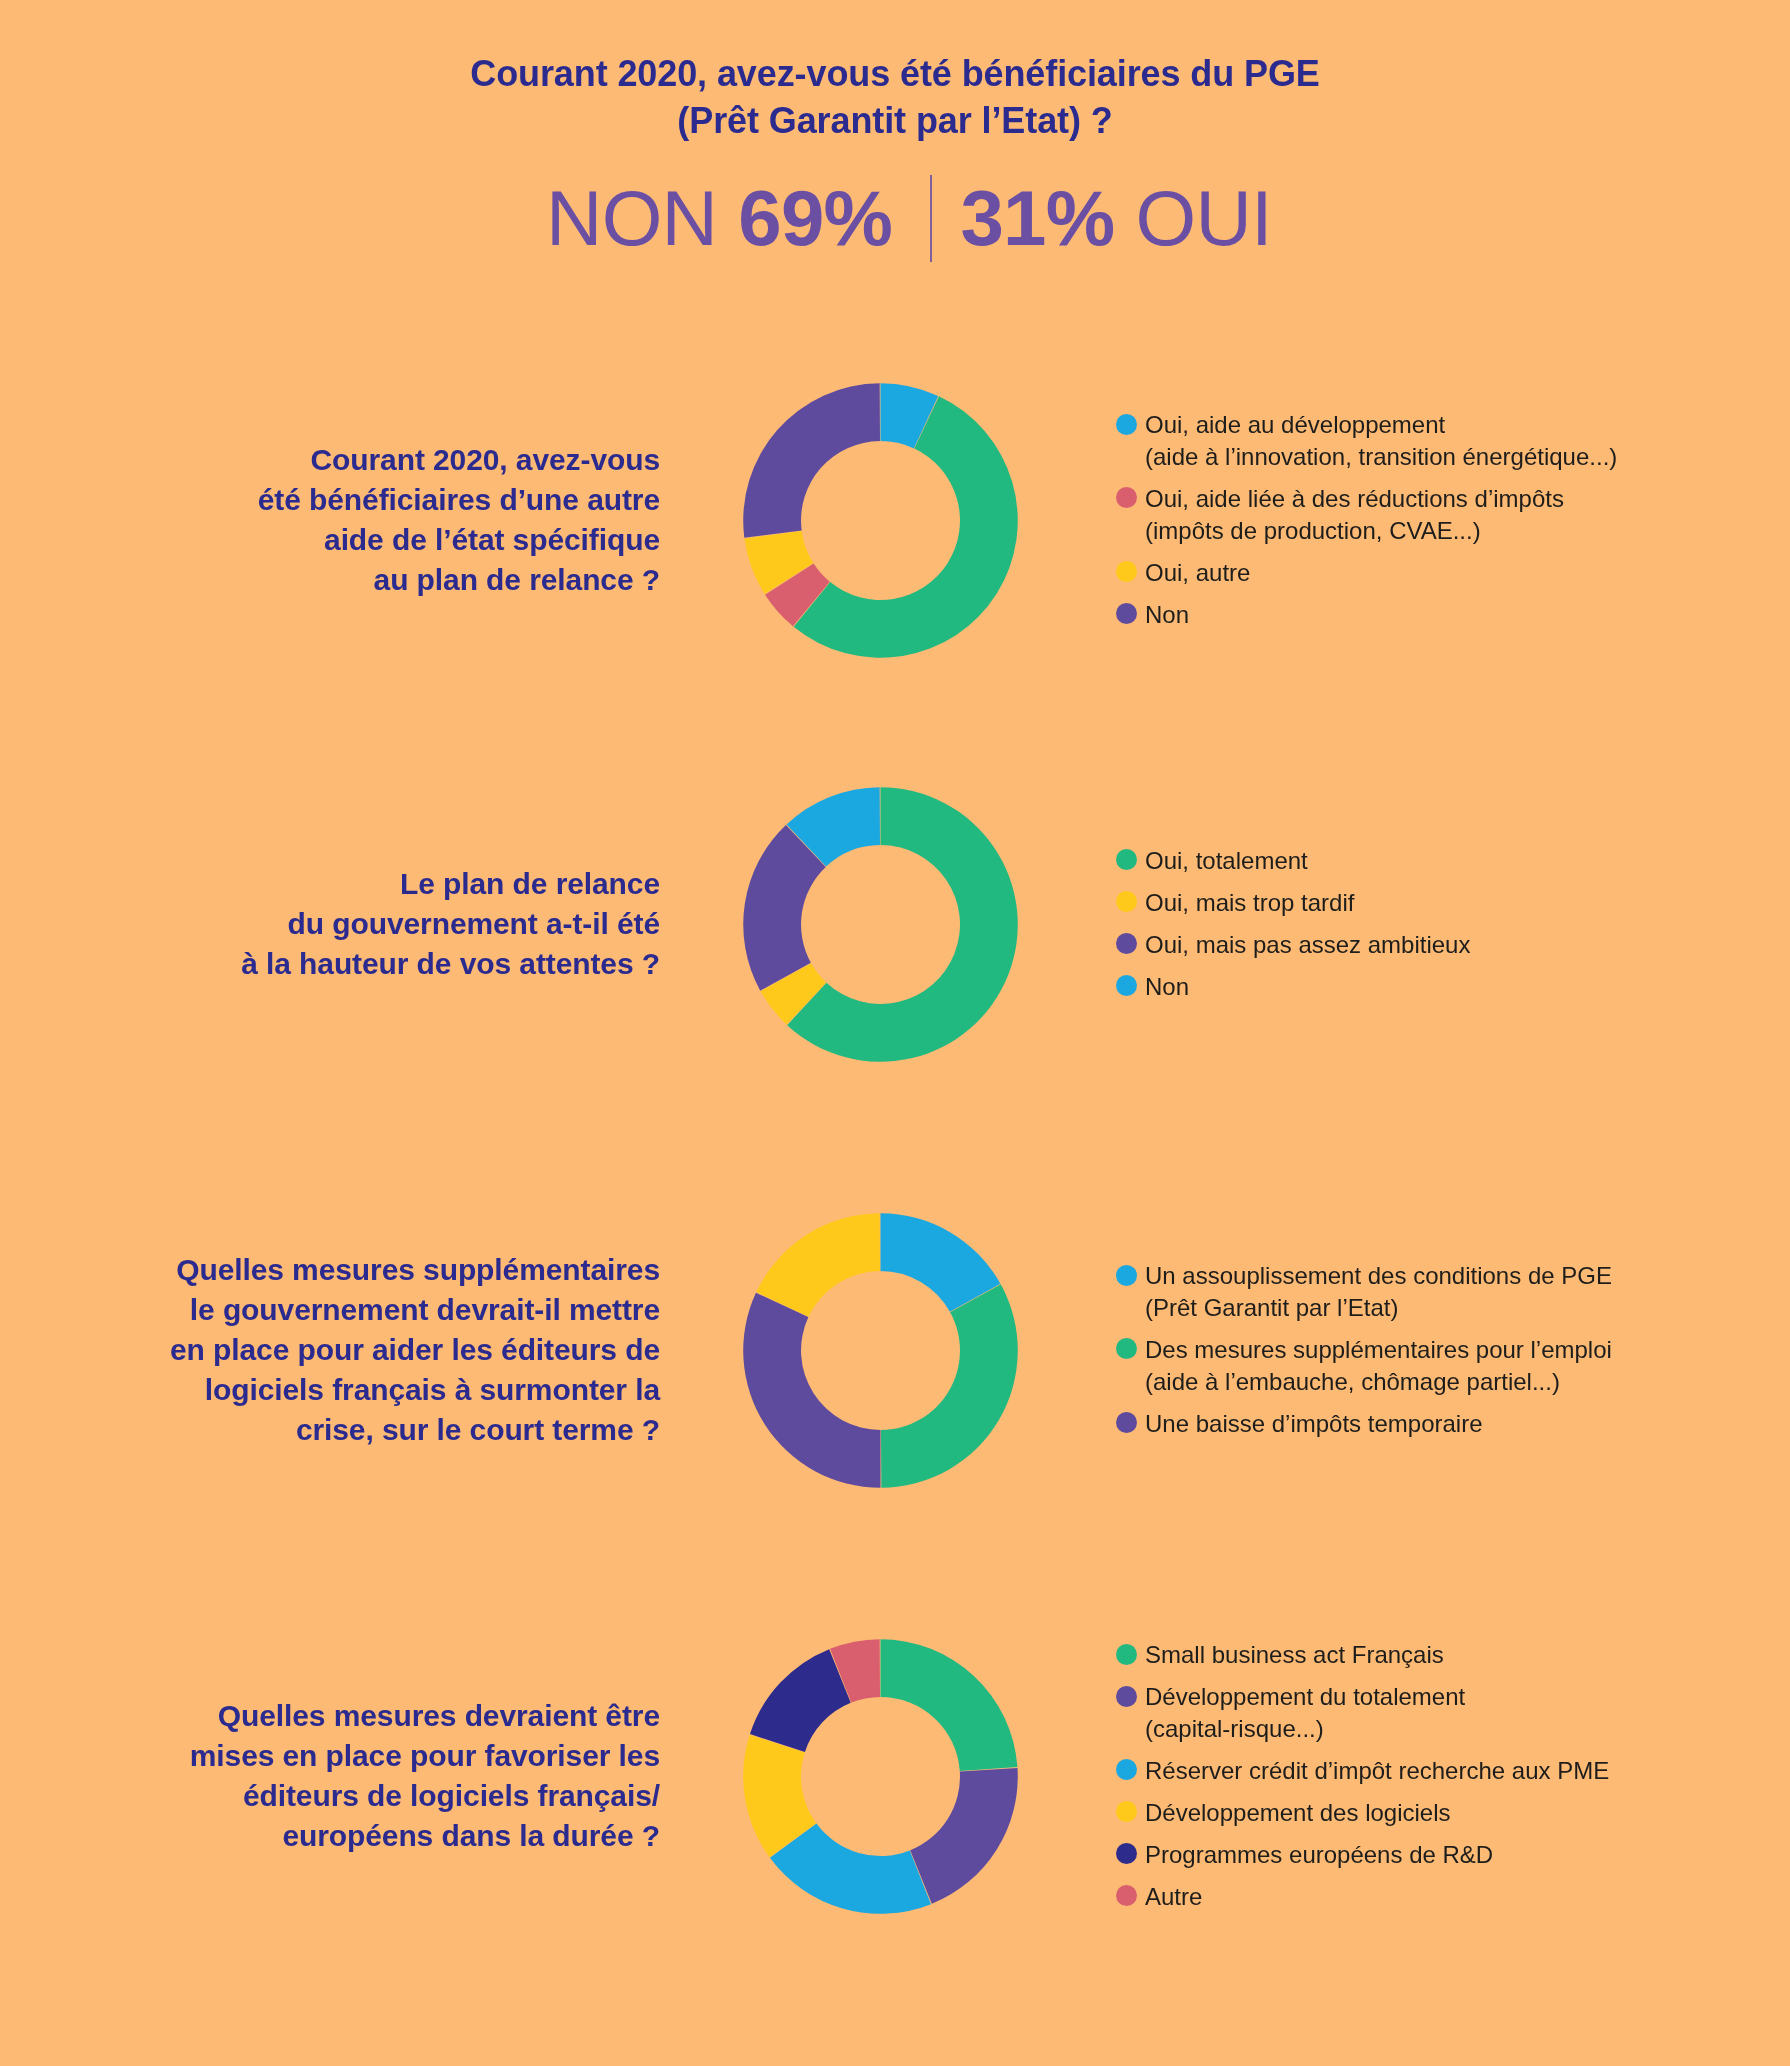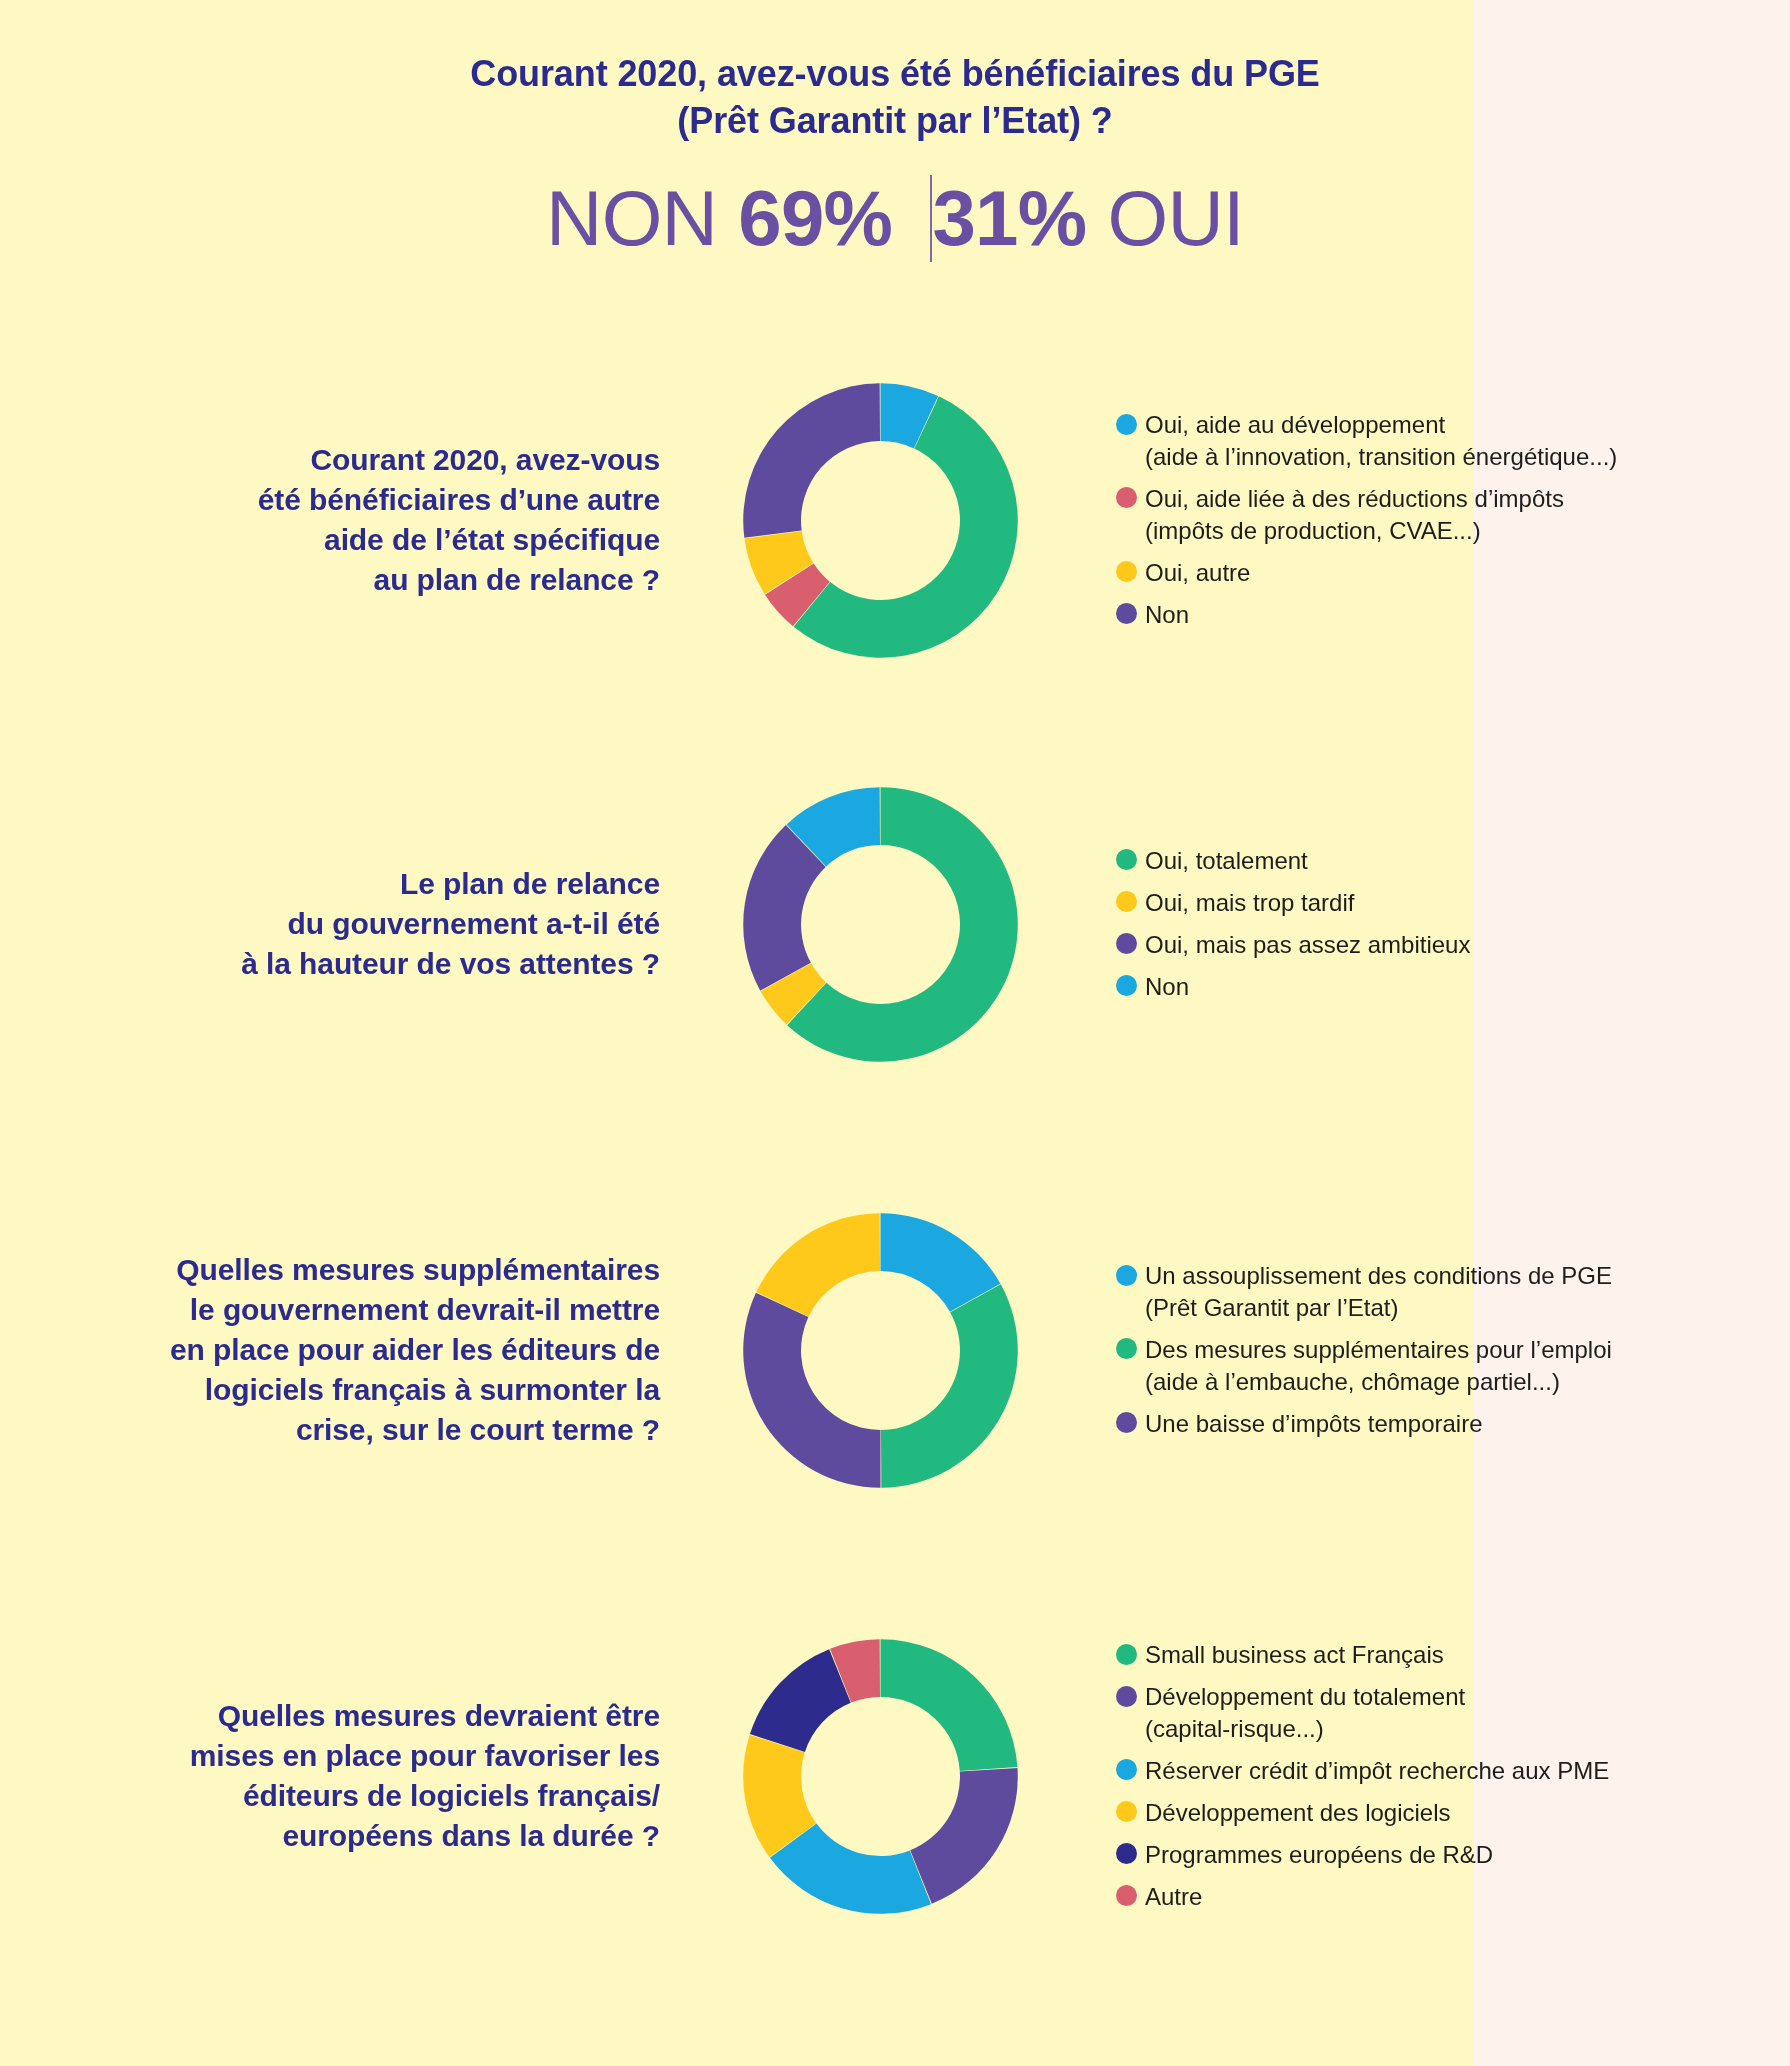--- a/index.html
+++ b/index.html
@@ -2,36 +2,36 @@
 <html style="font-size:11.6px"><head>
 <meta charset="utf-8">
 <style>
   * { margin:0; padding:0; box-sizing:border-box; }
   html, body {
     width:1790px; height:2066px;
     background:#FDF2EC;
     font-family:"Liberation Sans", sans-serif;
     overflow:hidden;
   }
-  .page { position:relative; width:1474px; height:2066px; background:#fef9c3; }
+  .page { position:relative; width:1790px; height:2066px; background:#fdba74; }
 
   
   .header { position:absolute; left:0; top:51px; width:1790px; text-align:center; }
   .header-title {
     font-size:36px; font-weight:bold; line-height:1.30;
     color:#2B2B8F; letter-spacing:-0.1px;
   }
   .header-stats {
     margin-top:30px;
     display:flex; align-items:center; justify-content:center; gap:0px;
     color:#6A4FA3;
   }
   .stat {
     font-size:78px; font-weight:bold; line-height:1;
-    color:#6A4FA3; letter-spacing:-0.7px; white-space:nowrap;
+    color:#6A4FA3; letter-spacing:-0.7px; white-space:nowrap;margin-left:28px;
   }
   .stat-left  { padding-right:38px; text-align:right; }
   .stat-right { text-align:left; }
   .stat .light { font-weight:400; }
   .stat-divider {
     width:2.2px; height:87px; background:#6A4FA3; opacity:.85;
   }
 
   
   .row { position:absolute; left:0; width:1790px; display:flex; align-items:center; }

